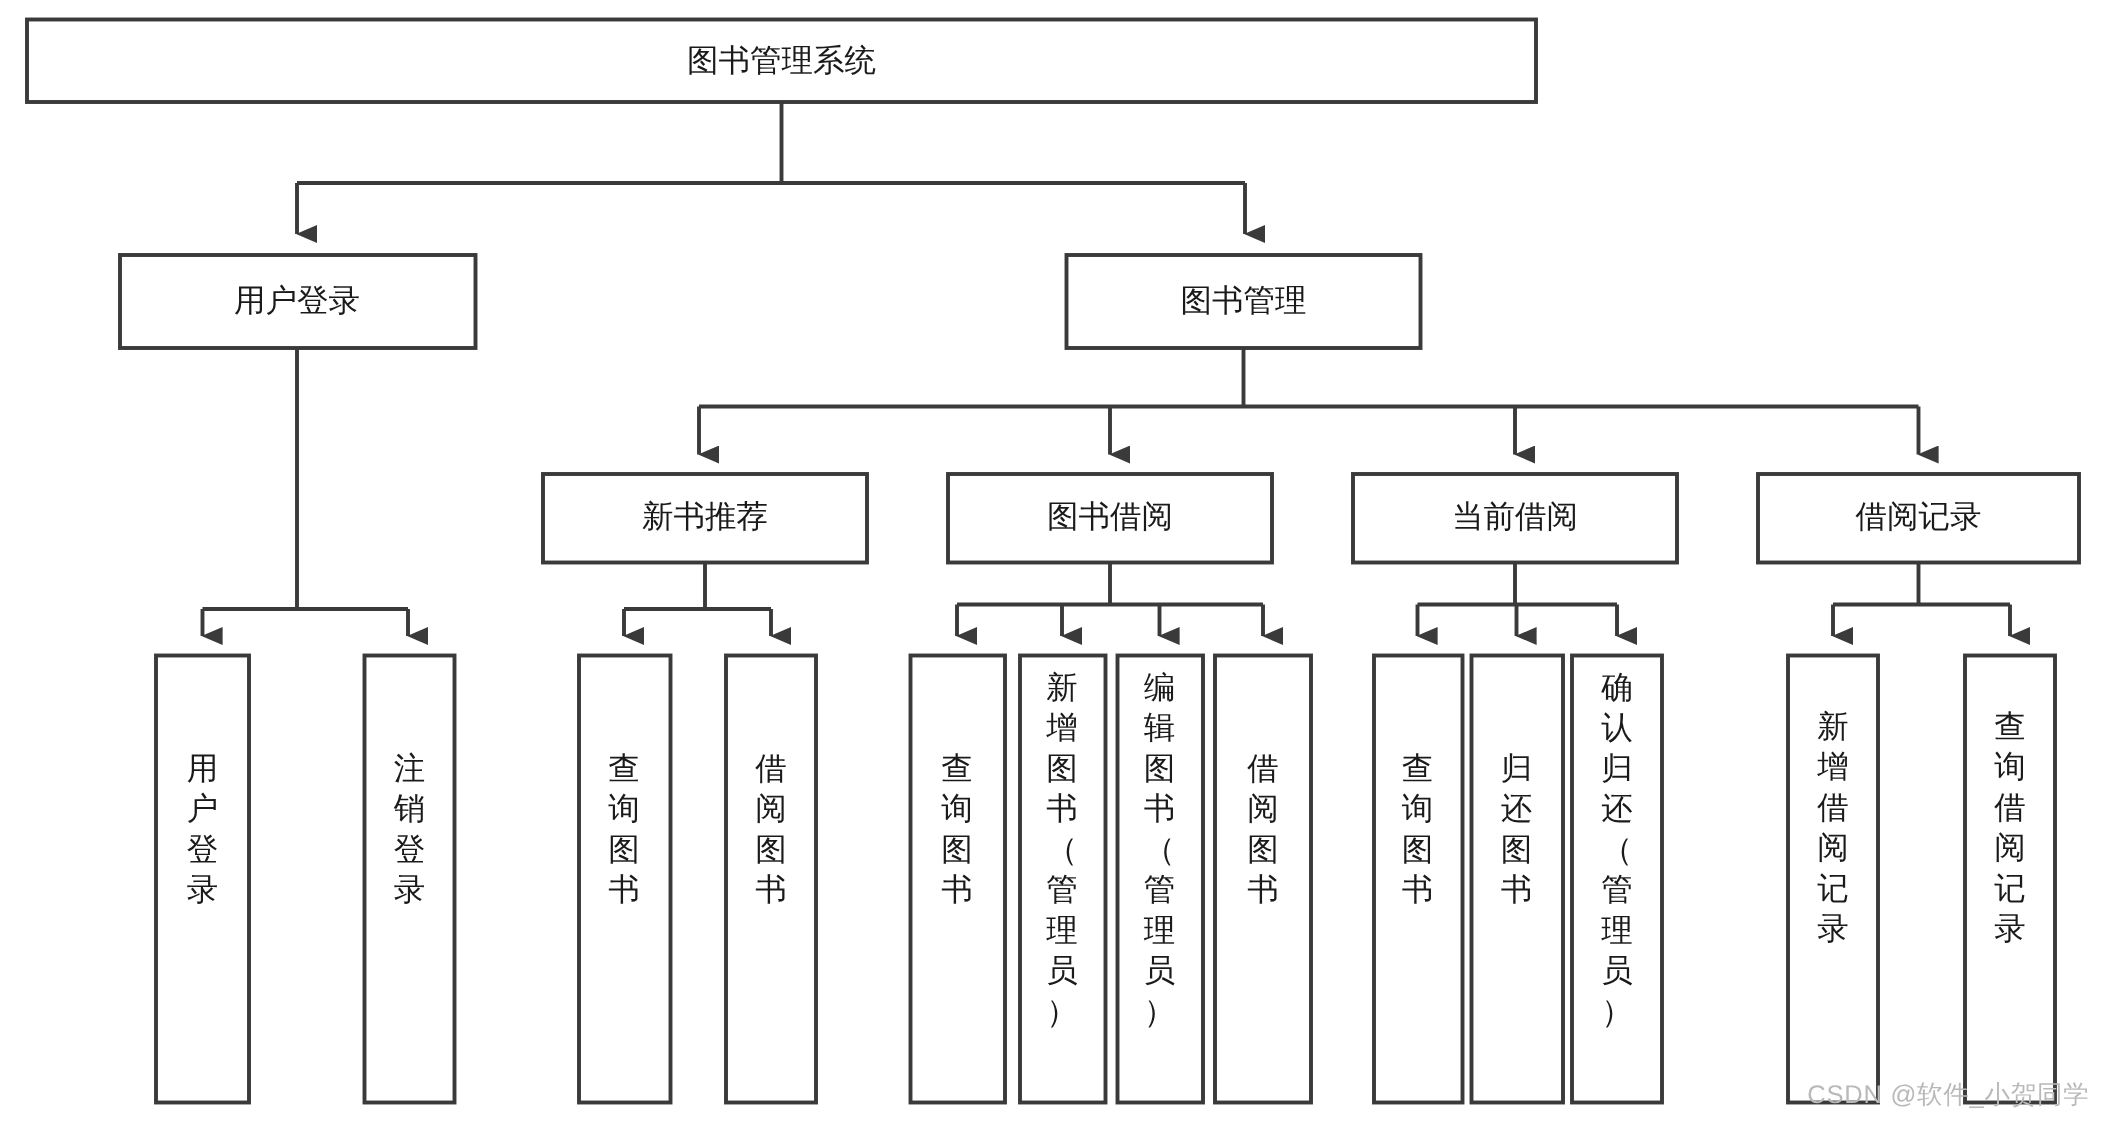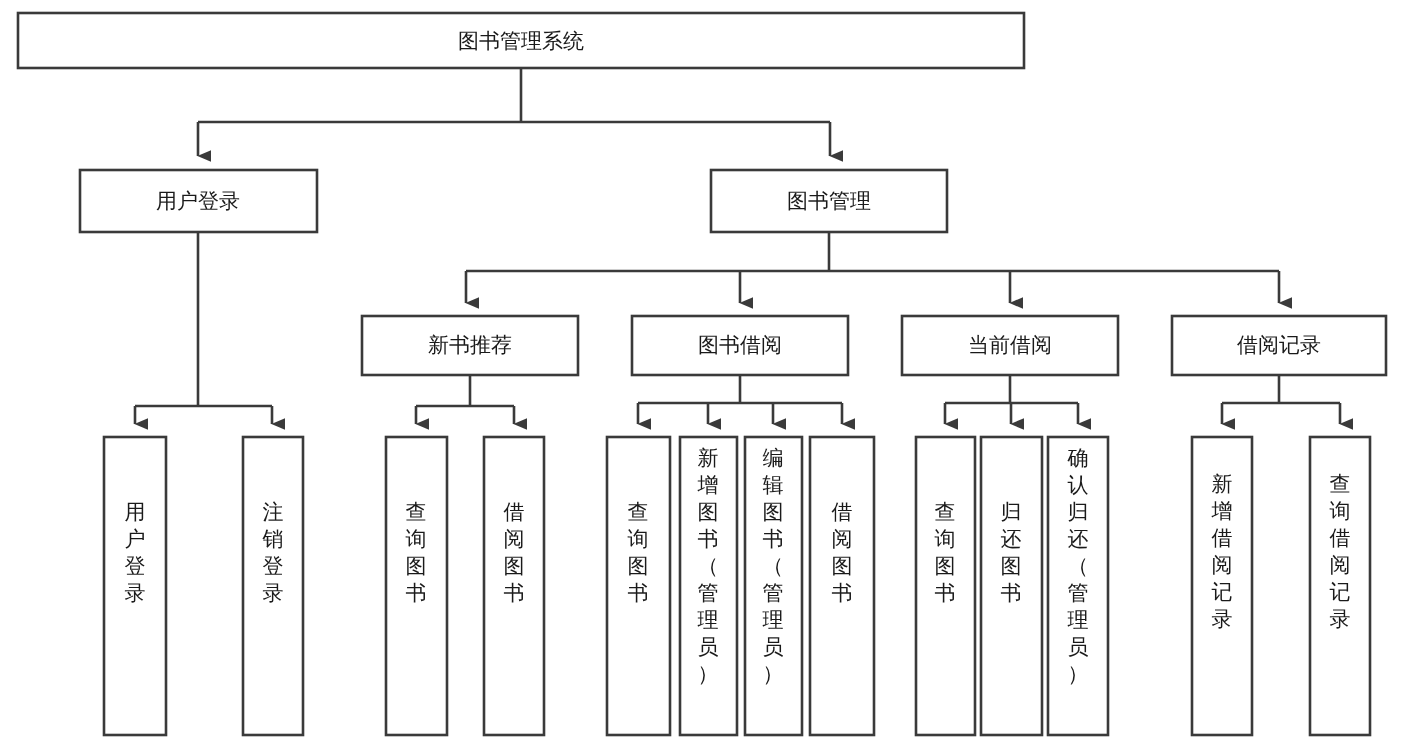--- a/index.html
+++ b/index.html
@@ -217,13 +217,14 @@
         <text class="node-label-v" x="1222" y="491"><tspan x="1222" y="491">新</tspan><tspan x="1222" y="518">增</tspan><tspan x="1222" y="545">借</tspan><tspan x="1222" y="572">阅</tspan><tspan x="1222" y="599">记</tspan><tspan x="1222" y="626">录</tspan></text>
       </g>
 
       <g>
         <rect class="node-box" x="1310" y="437" width="60" height="298"></rect>
         <text class="node-label-v" x="1340" y="491"><tspan x="1340" y="491">查</tspan><tspan x="1340" y="518">询</tspan><tspan x="1340" y="545">借</tspan><tspan x="1340" y="572">阅</tspan><tspan x="1340" y="599">记</tspan><tspan x="1340" y="626">录</tspan></text>
       </g>
     </g>
   </svg>
 
+  <div class="watermark">CSDN @软件_小贺同学</div>
 </div>
 
 </body></html>

